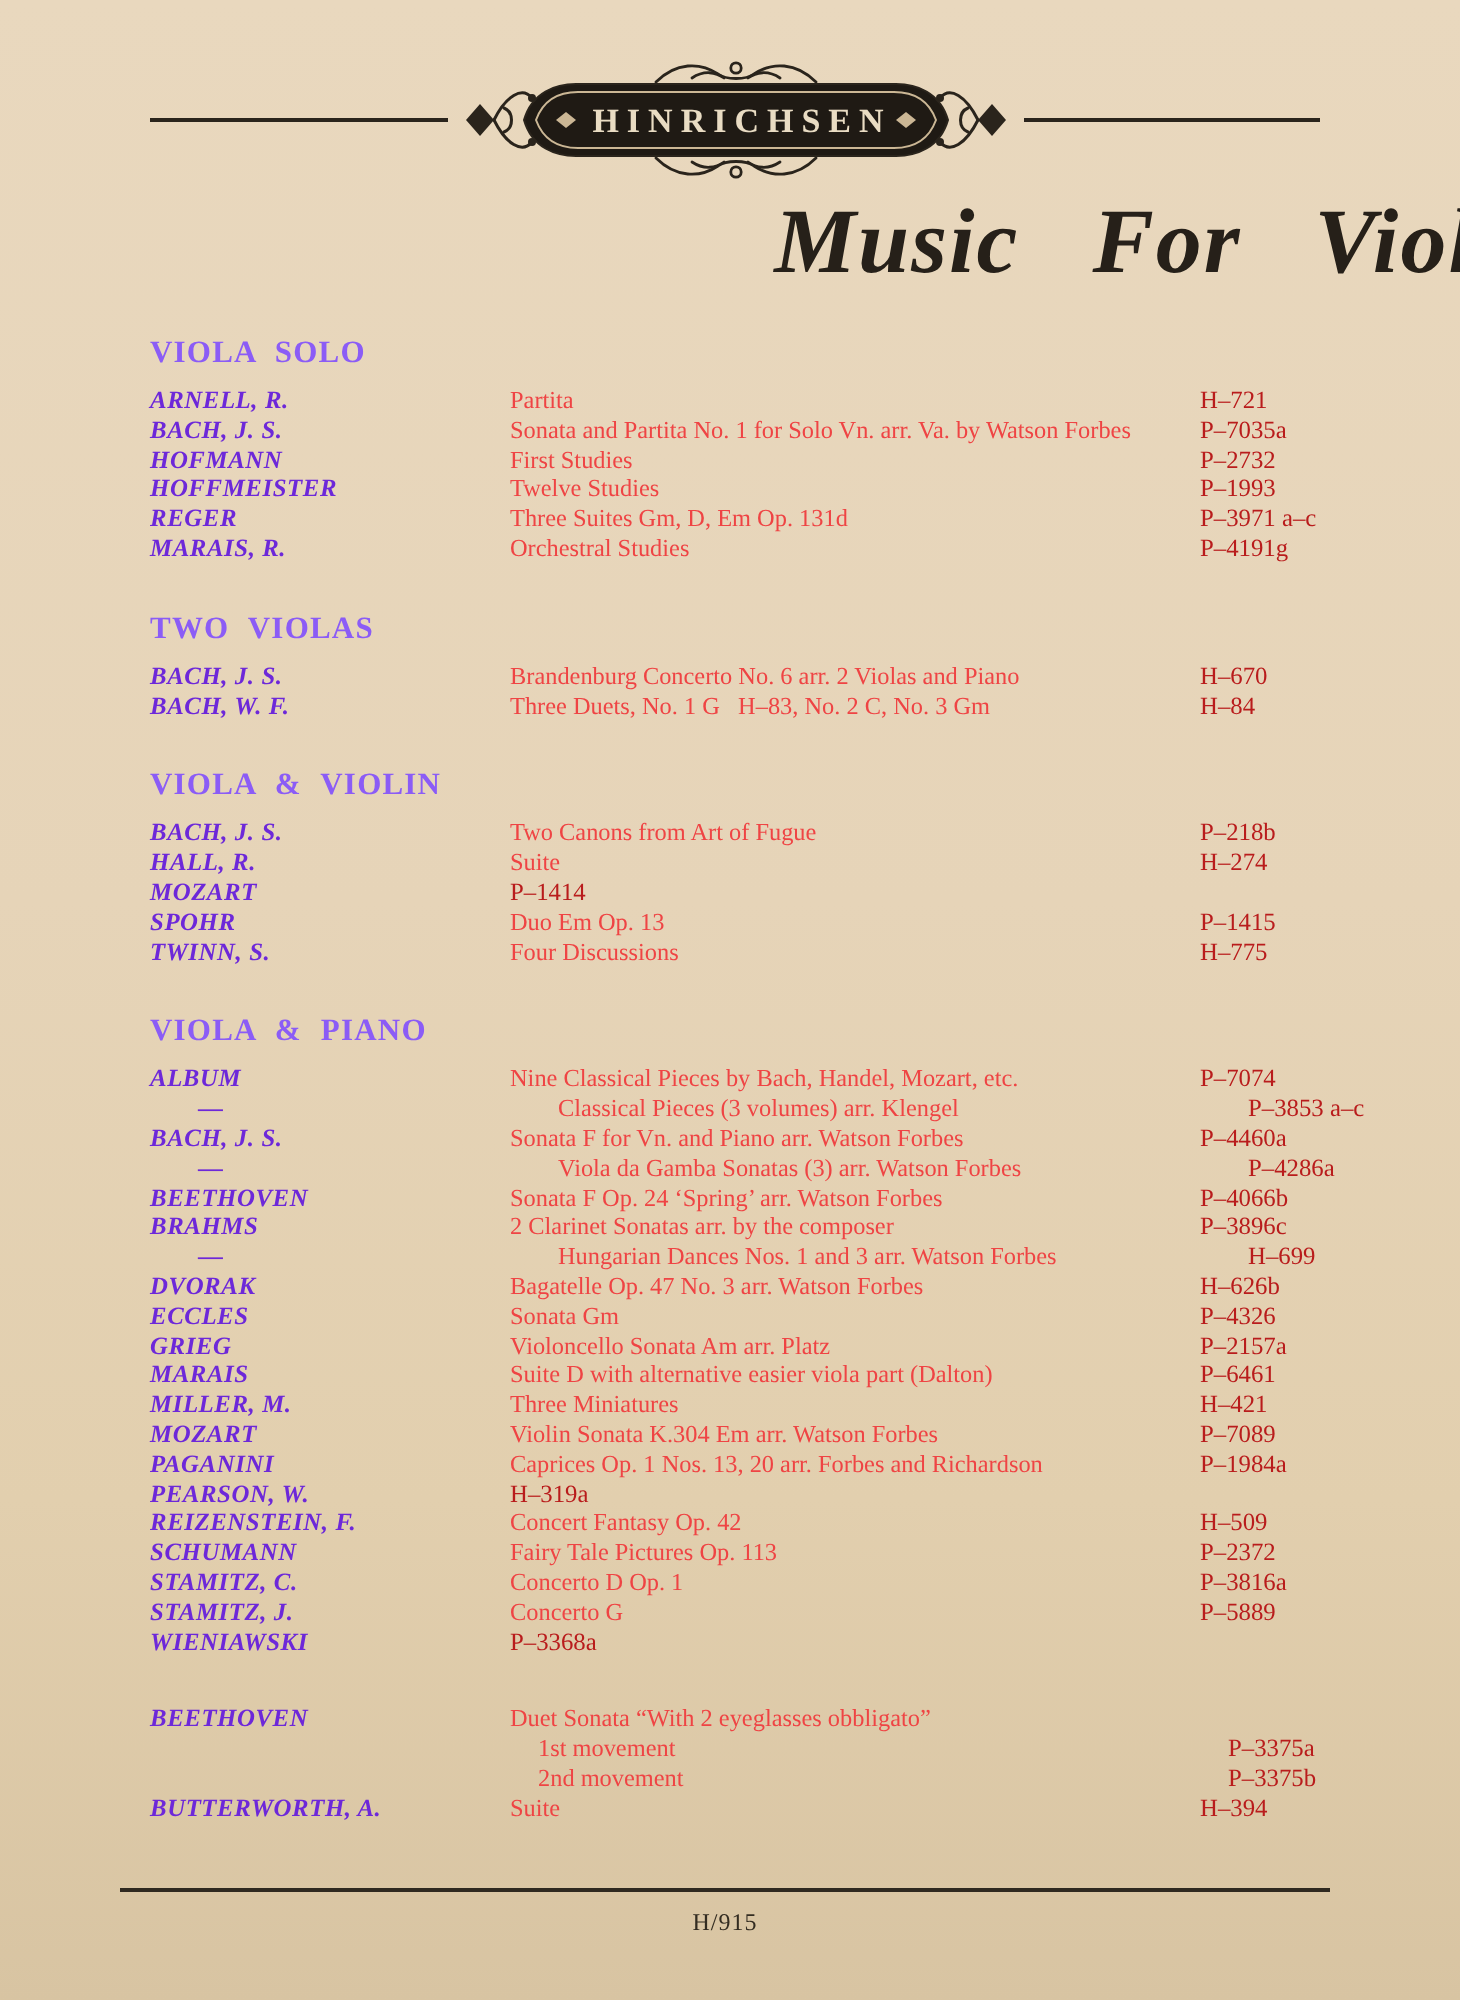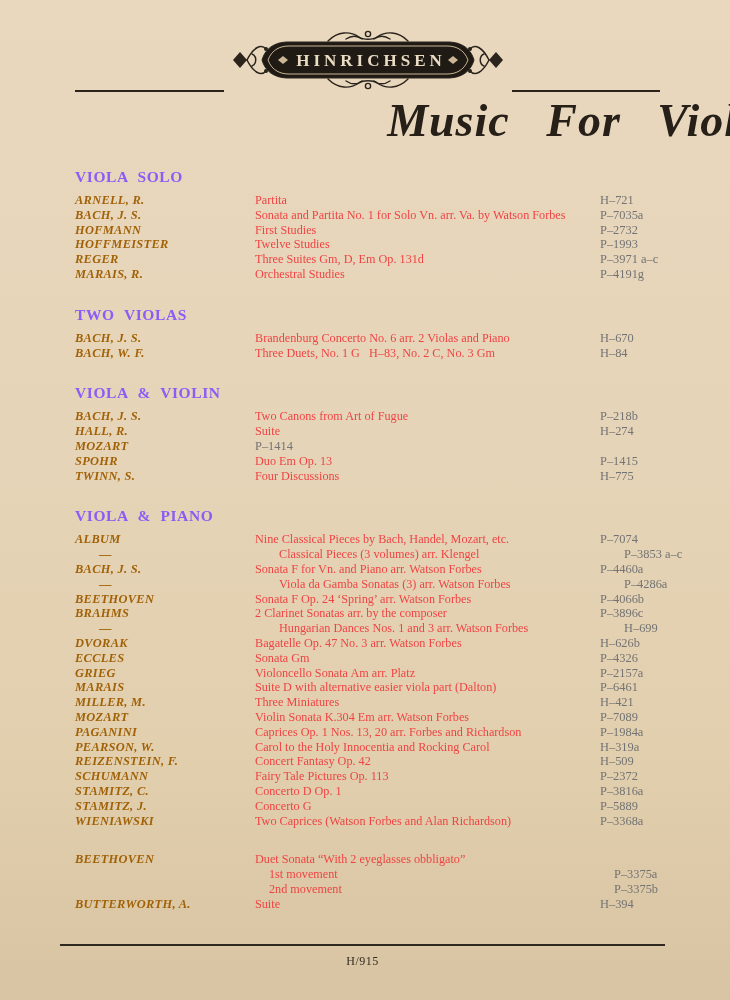--- a/index.html
+++ b/index.html
@@ -5,51 +5,51 @@
   html,body{margin:0;padding:0;}
   body{
     width:730px;height:1000px;position:relative;overflow:hidden;
     background:linear-gradient(180deg,#e9d8be 0%,#e6d4b8 45%,#e2cfae 75%,#d8c4a2 100%);
     font-family:"Liberation Serif","DejaVu Serif",serif;
     color:#2e281f;
   }
   
   .header{
     position:absolute;top:28px;left:75px;right:70px;
-    display:flex;align-items:flex-end;
+    display:flex;align-items:center;
   }
   .rule{flex:1;height:2px;background:#2a241c;}
   .banner{flex:0 0 auto;margin:0 2px;}
   .page-title{
     position:absolute;top:94px;left:0;width:100%;
     text-align:right;
     font-size:46px;font-weight:bold;font-style:italic;
     word-spacing:24px;letter-spacing:1px;color:#262019;margin-left:32px;
   }
   
   .catalog{position:absolute;top:168px;left:75px;right:58px;}
   .section{margin-bottom:24px;}
   .section-heading{
     font-size:15.5px;font-weight:bold;letter-spacing:.6px;word-spacing:5px;
     color:#8b5cf6;margin-bottom:7px;
   }
   .row{display:flex;line-height:14.8px;}
   .col{display:block;}
   .composer{
     width:180px;flex:0 0 180px;
-    font-weight:bold;font-style:italic;font-size:12.4px;color:#a16207;
+    font-weight:bold;font-style:italic;font-size:12.4px;color:#6d28d9;
     letter-spacing:.3px;white-space:pre;
   }
   .composer.dash{padding-left:24px;font-style:normal;}
   .title{
     width:345px;flex:0 0 345px;
     font-size:12.2px;color:#ef4444;white-space:pre;
   }
   .title.indent{padding-left:14px;}
-  .number{flex:1;font-size:12.4px;color:#737373;white-space:pre;}
+  .number{flex:1;font-size:12.4px;color:#b91c1c;white-space:pre;}
   
   .footer{position:absolute;top:944px;left:60px;right:65px;}
   .footer-rule{height:2px;background:#2f2920;}
   .footer-code{
     text-align:center;font-size:12px;margin-top:8px;color:#332c21;letter-spacing:.5px;
   }
 </style>
 </head>
 <body>
 
@@ -234,21 +234,20 @@
           <span class="col title">Violin Sonata K.304 Em arr. Watson Forbes</span>
           <span class="col number">P–7089</span>
         </div>
         <div class="row">
           <span class="col composer">PAGANINI</span>
           <span class="col title">Caprices Op. 1 Nos. 13, 20 arr. Forbes and Richardson</span>
           <span class="col number">P–1984a</span>
         </div>
         <div class="row">
           <span class="col composer">PEARSON, W.</span>
-          <span class="col title">Carol to the Holy Innocentia and Rocking Carol</span>
           <span class="col number">H–319a</span>
         </div>
         <div class="row">
           <span class="col composer">REIZENSTEIN, F.</span>
           <span class="col title">Concert Fantasy Op. 42</span>
           <span class="col number">H–509</span>
         </div>
         <div class="row">
           <span class="col composer">SCHUMANN</span>
           <span class="col title">Fairy Tale Pictures Op. 113</span>
@@ -259,21 +258,20 @@
           <span class="col title">Concerto D Op. 1</span>
           <span class="col number">P–3816a</span>
         </div>
         <div class="row">
           <span class="col composer">STAMITZ, J.</span>
           <span class="col title">Concerto G</span>
           <span class="col number">P–5889</span>
         </div>
         <div class="row">
           <span class="col composer">WIENIAWSKI</span>
-          <span class="col title">Two Caprices (Watson Forbes and Alan Richardson)</span>
           <span class="col number">P–3368a</span>
         </div>
       </div>
   </section>
 
   <section class="section">
     <div class="section-rows">
         <div class="row">
           <span class="col composer">BEETHOVEN</span>
           <span class="col title">Duet Sonata “With 2 eyeglasses obbligato”</span>

